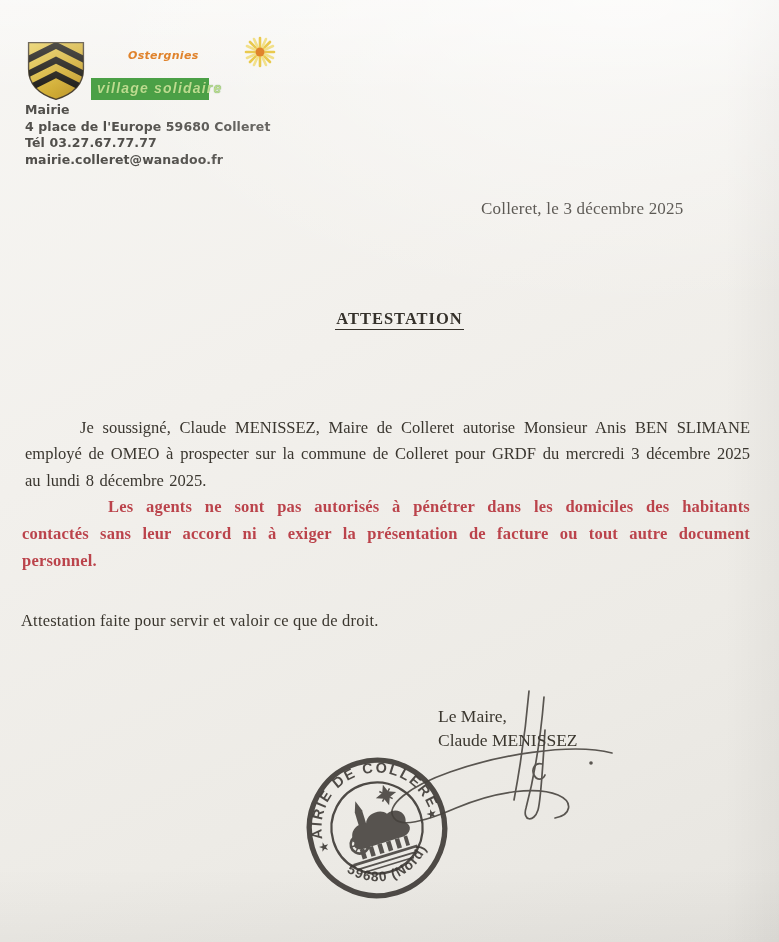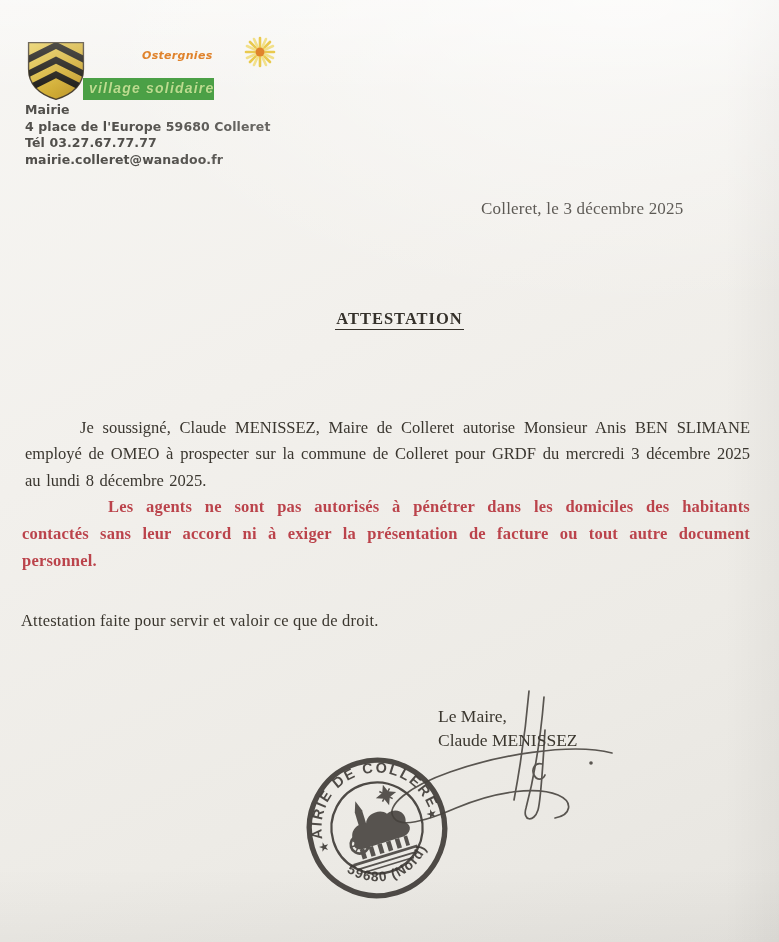--- a/index.html
+++ b/index.html
@@ -14,28 +14,28 @@
       radial-gradient(120% 55% at 80% 0%, rgba(255,255,255,.55), rgba(255,255,255,0) 60%),
       linear-gradient(to bottom, rgba(255,255,255,.4), rgba(0,0,0,0) 10%),
       linear-gradient(to left, rgba(0,0,0,.035), rgba(0,0,0,0) 7%),
       linear-gradient(to top, rgba(0,0,0,.03), rgba(0,0,0,0) 8%);
   }
 
   
   .logo{position:absolute;left:24px;top:36px;width:220px;height:72px;}
   .shield{position:absolute;left:0;top:3px;}
   .logo-right{position:absolute;left:58px;top:0;width:160px;height:70px;}
-  .band{position:absolute;left:1px;top:42px;width:131px;height:22px;background:#4ba046;z-index:1;}
+  .band{position:absolute;left:9px;top:42px;width:118px;height:22px;background:#4ba046;z-index:1;}
   .band span{
     position:absolute;left:6px;top:2px;white-space:nowrap;
     font:italic bold 14px "Liberation Sans",sans-serif;
     color:#bcdc8e;letter-spacing:1.2px;text-shadow:0 0 1px #3c8a3e;
   }
   .hamlet{
-    position:absolute;left:60px;top:13px;z-index:3;white-space:nowrap;
+    position:absolute;left:46px;top:13px;z-index:3;white-space:nowrap;
     font:italic bold 11px "DejaVu Sans",sans-serif;color:#e0832c;letter-spacing:.3px;
   }
   .commune{
     position:absolute;left:1px;top:13px;z-index:2;white-space:nowrap;
     font:italic bold 33px "Liberation Sans",sans-serif;color:#3c55a4;
     text-shadow:1.5px 1.5px 0 #fdfdfb,-1px -1px 0 #fdfdfb,1px -1px 0 #fdfdfb,-1px 1px 0 #fdfdfb,3px 3px 2px rgba(45,55,100,.30);
   }
   .daisy{position:absolute;left:160px;top:-2px;z-index:4;}
 
   .address{

